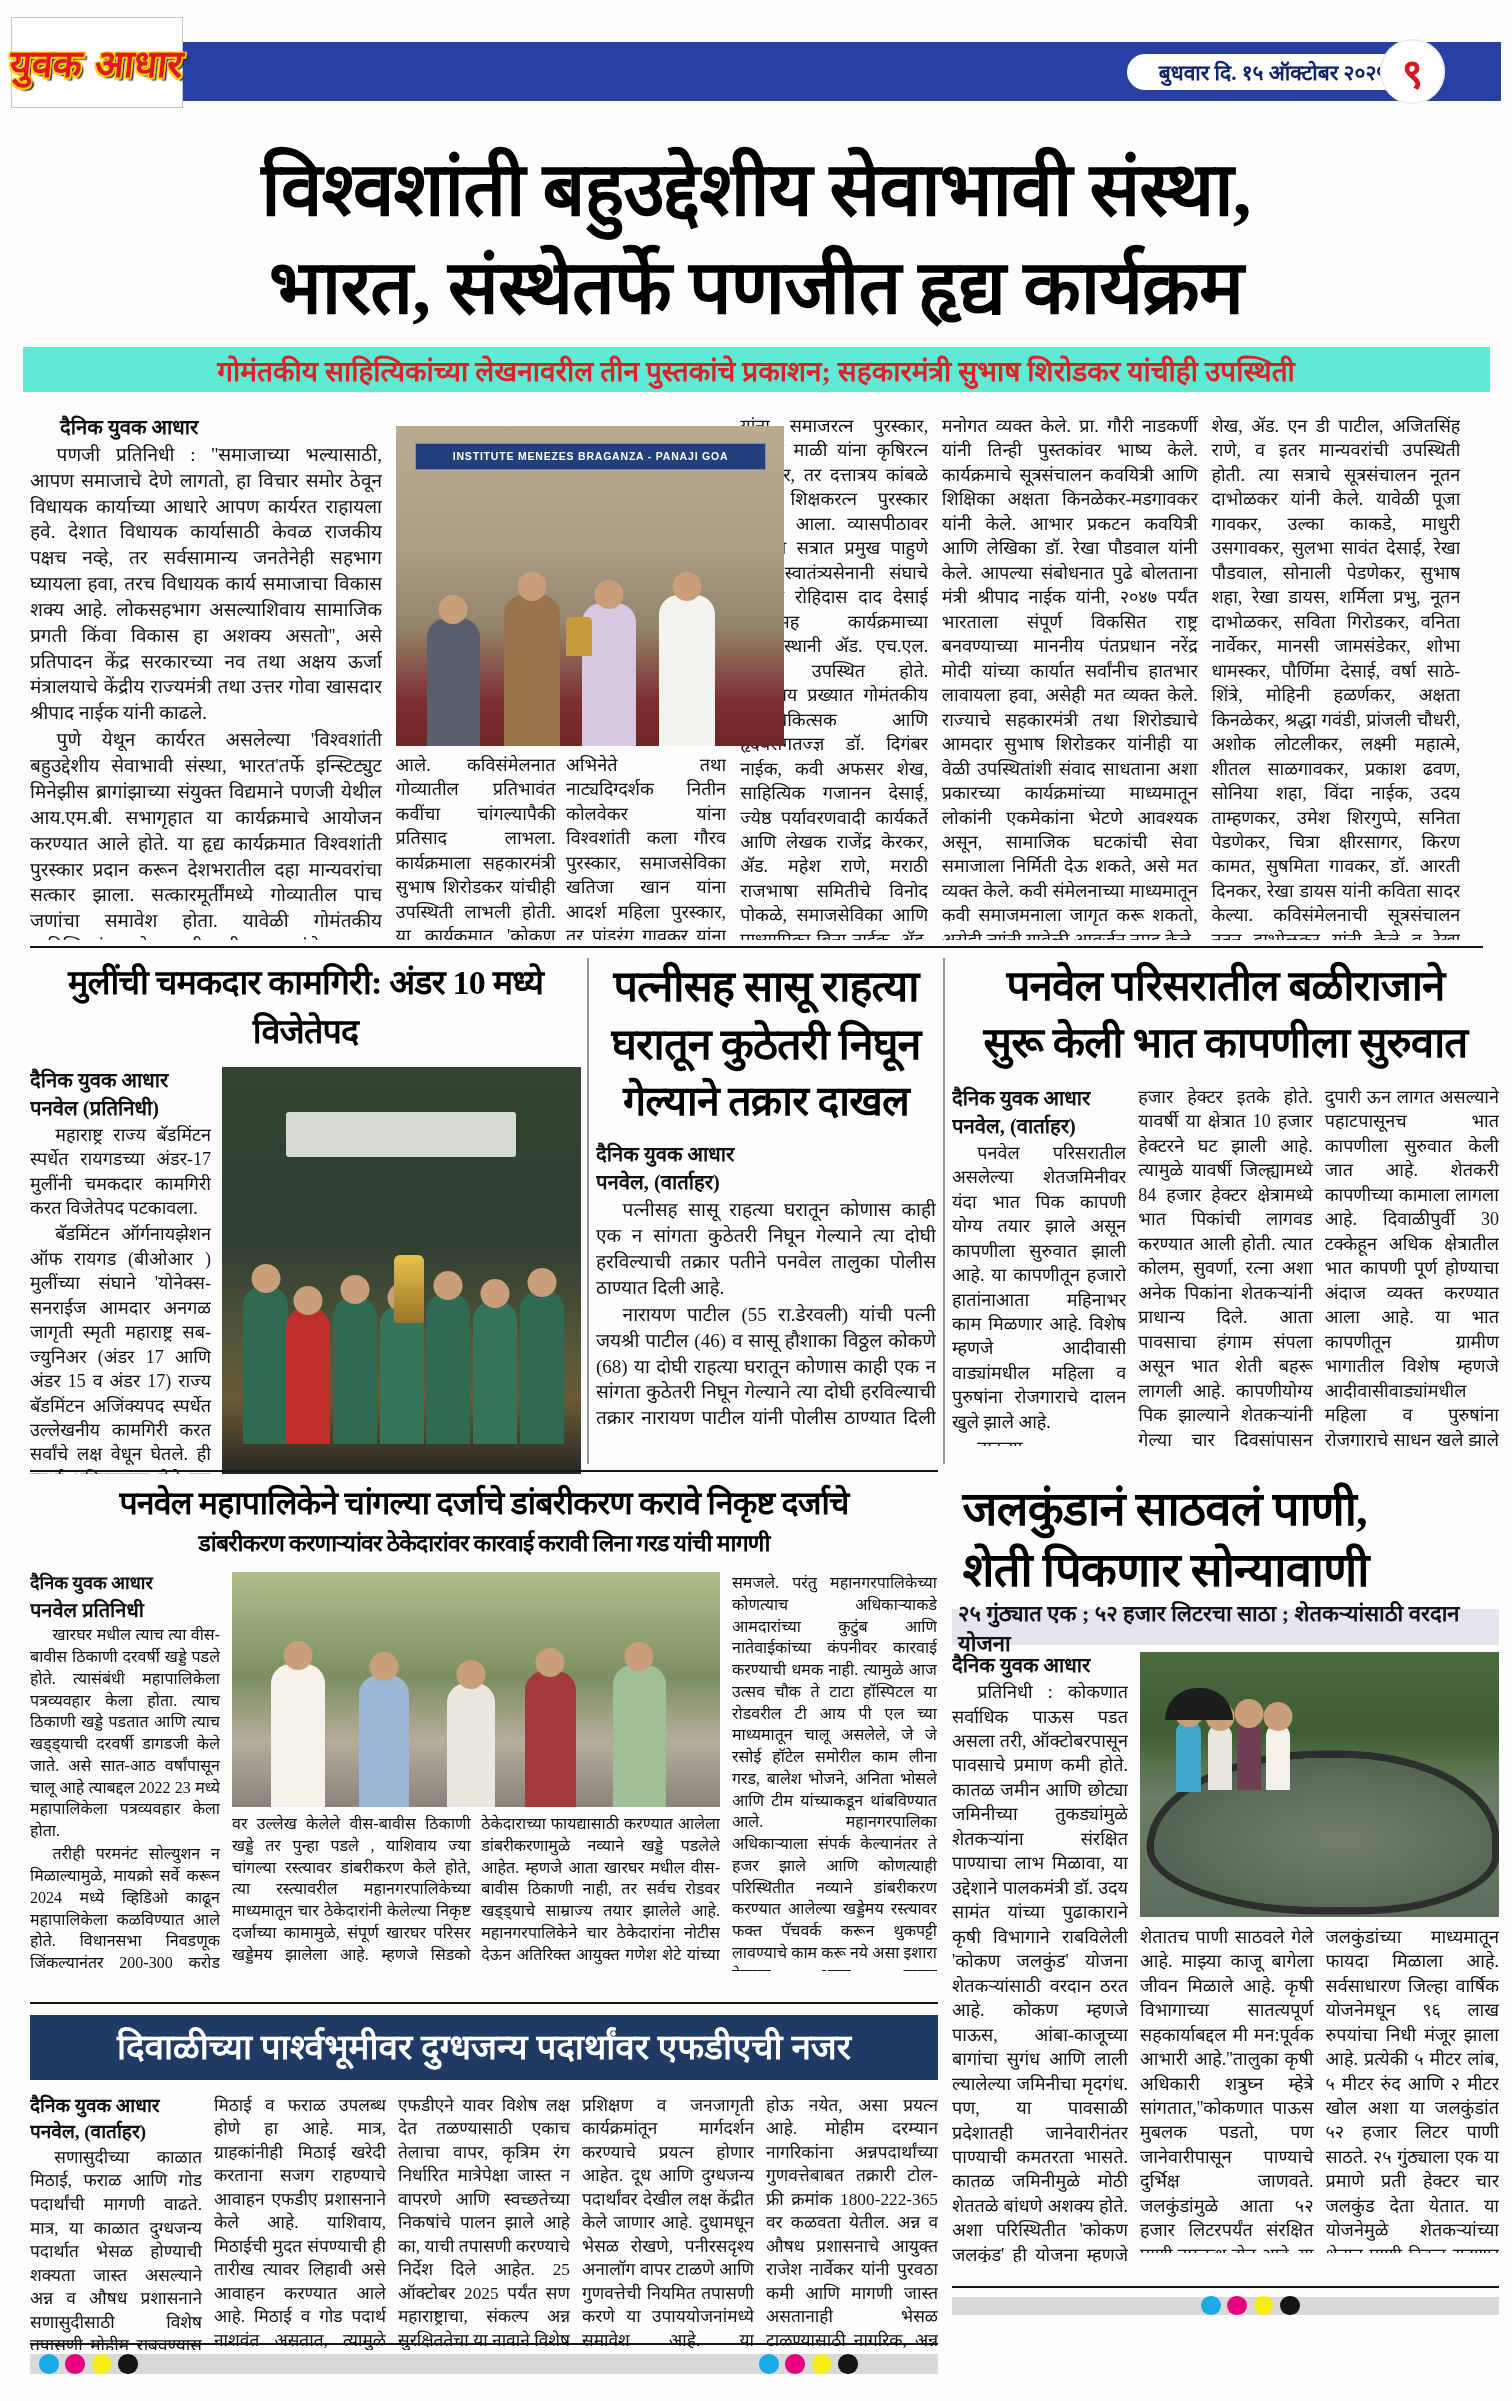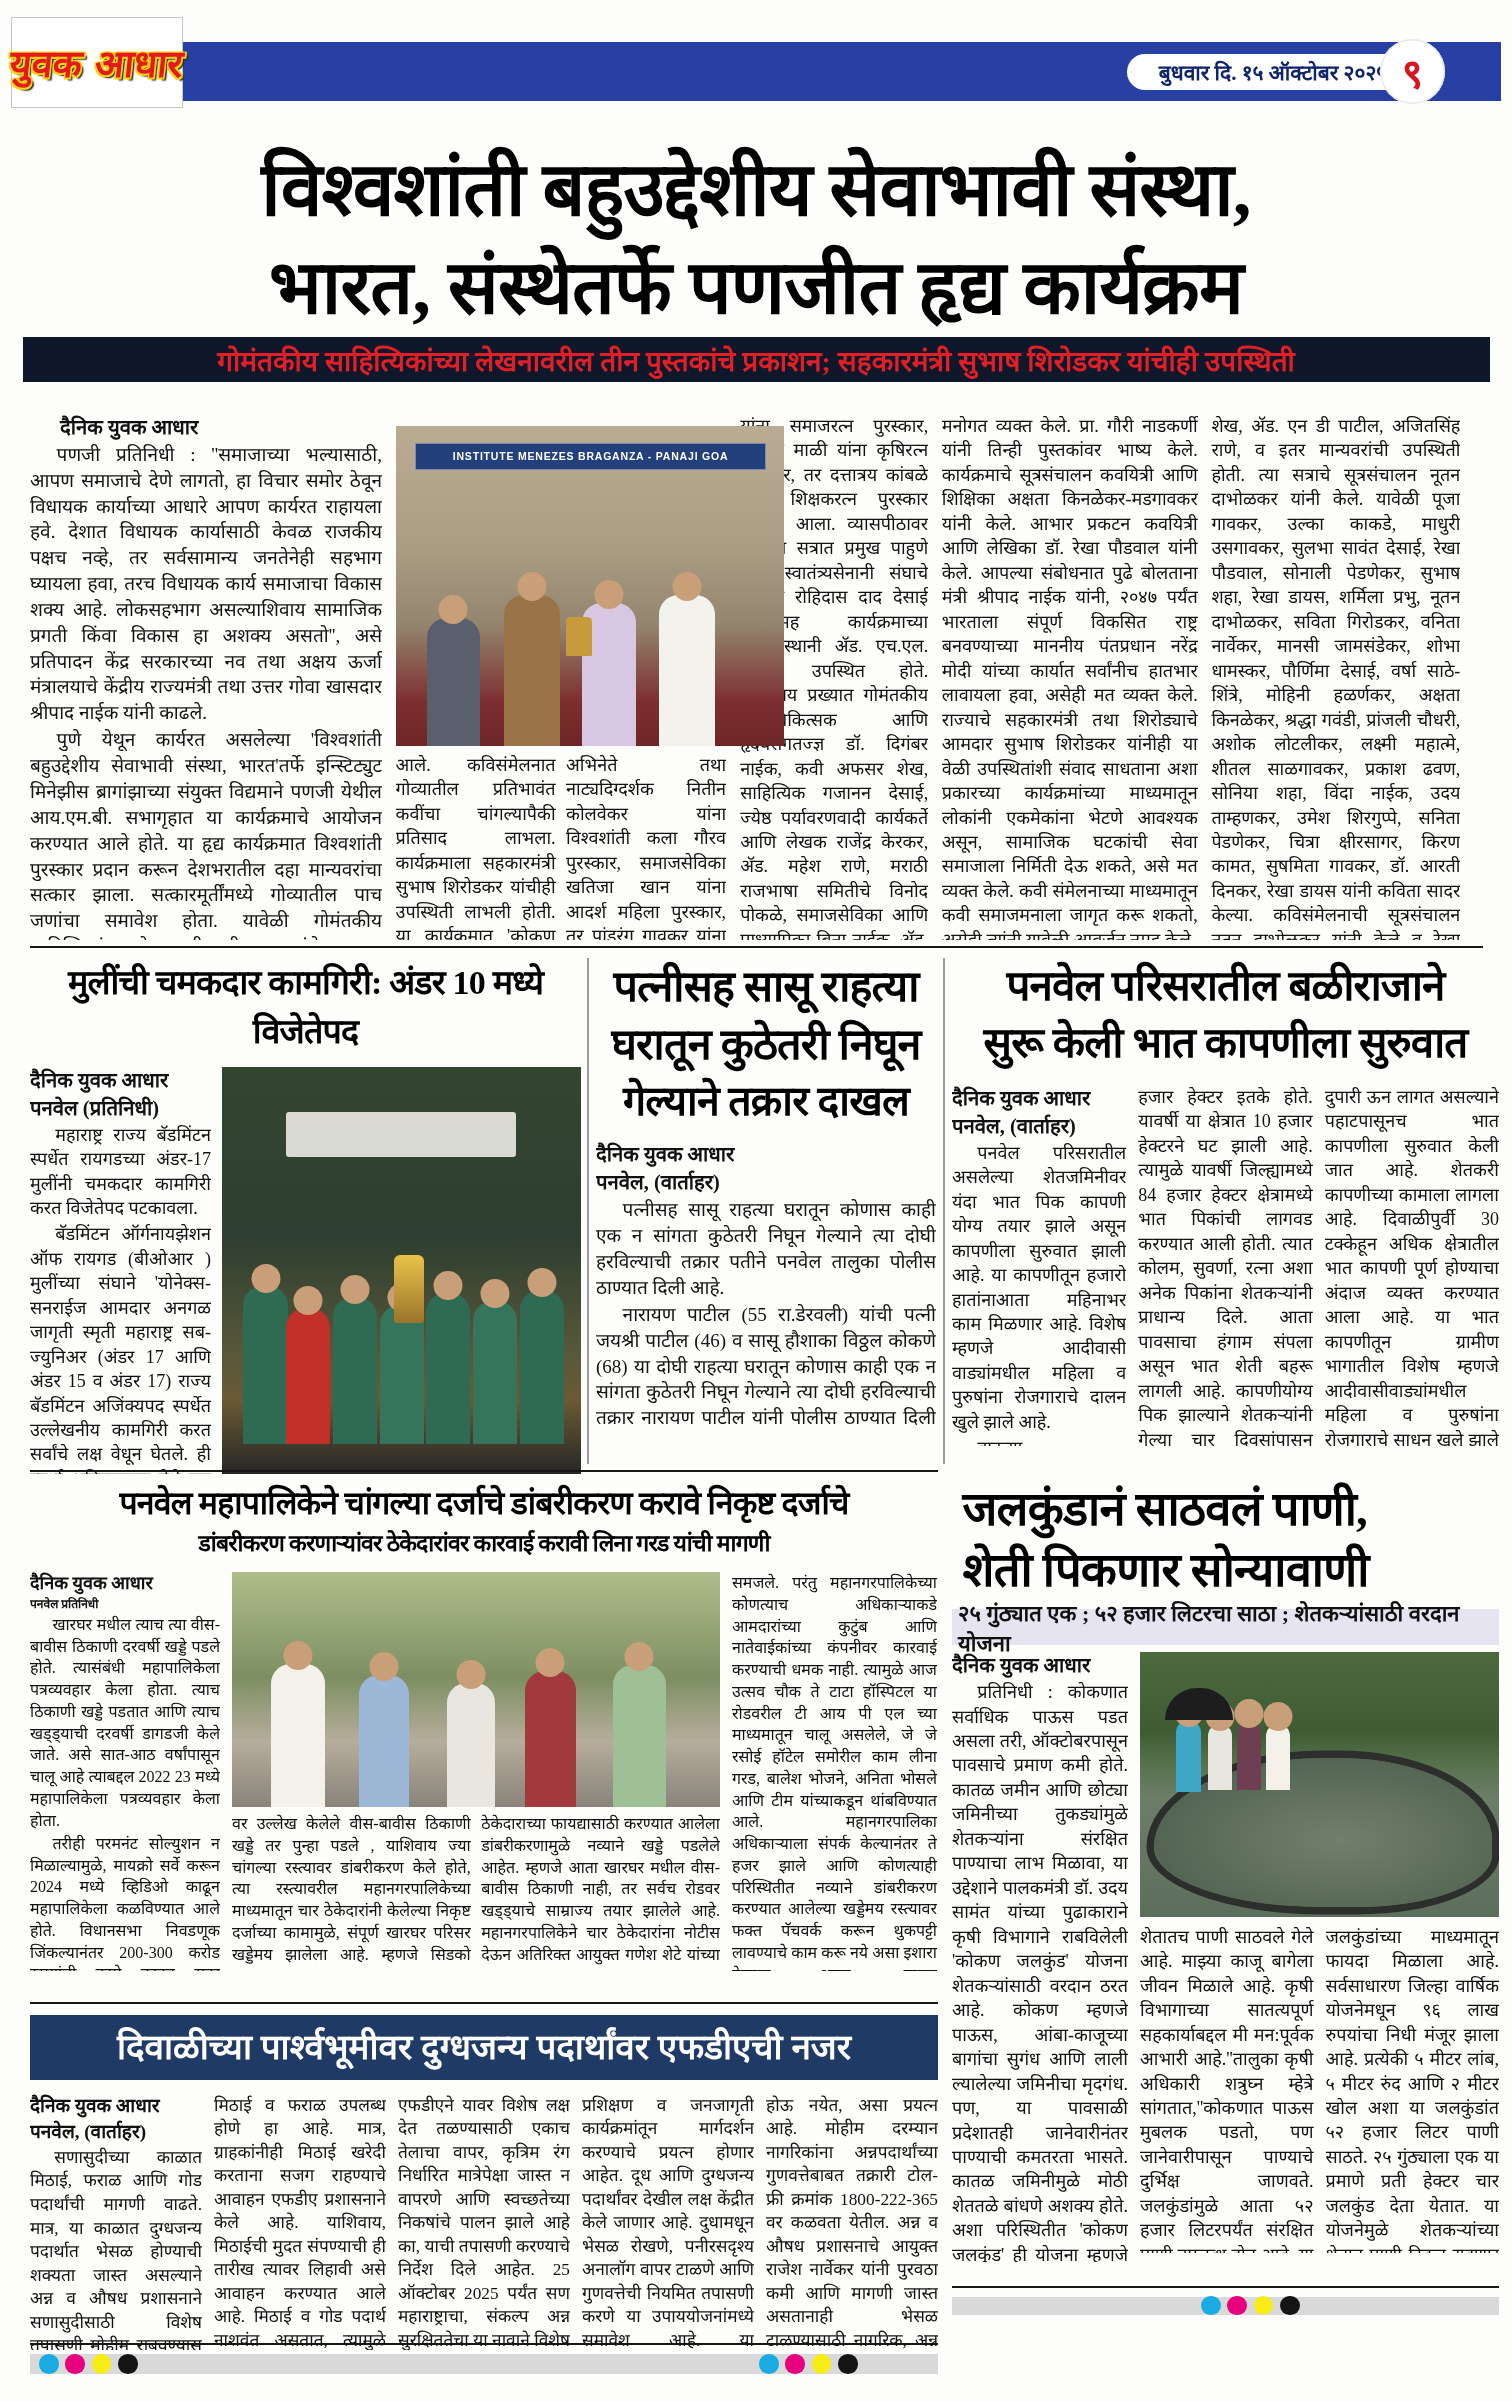--- a/index.html
+++ b/index.html
@@ -34,21 +34,21 @@
 </div>
 <div class="abs" style="left:1127px;top:54px;width:292px;height:36px;background:#fff;border-radius:18px;display:flex;align-items:center;justify-content:center;z-index:2;">
   <span style="font-weight:700;font-size:21px;color:#10246b;">बुधवार दि. १५ ऑक्टोबर २०२५</span>
 </div>
 <div class="abs" style="left:1380px;top:39px;width:65px;height:65px;background:#fff;border-radius:50%;display:flex;align-items:center;justify-content:center;z-index:3;box-shadow:0 0 0 1.5px #e8e8e8 inset;">
   <span style="font-weight:800;font-size:41px;color:#d6171e;">९</span>
 </div>
 
 <div class="abs headline center" style="left:0;top:149px;width:1512px;font-size:75px;">विश्वशांती बहुउद्देशीय सेवाभावी संस्था,</div>
 <div class="abs headline center" style="left:0;top:247px;width:1512px;font-size:75px;">भारत, संस्थेतर्फे पणजीत हृद्य कार्यक्रम</div>
-<div class="abs" style="left:22.6px;top:337px;width:1467px;height:45px;background:#0f172a;display:flex;align-items:center;justify-content:center;">
+<div class="abs" style="left:22.6px;top:347px;width:1467px;height:45px;background:#5eead4;display:flex;align-items:center;justify-content:center;">
   <span style="color:#e01f26;font-weight:800;font-size:28px;">गोमंतकीय साहित्यिकांच्या लेखनावरील तीन पुस्तकांचे प्रकाशन; सहकारमंत्री सुभाष शिरोडकर यांचीही उपस्थिती</span>
 </div>
 
 <div class="abs" style="left:30px;top:414px;width:1453px;height:526px;display:flex;gap:13.6px;">
   <div class="col body-text" style="width:352px;height:526px;font-size:19px;">
     <p class="byline" style="padding-left:30px;">दैनिक युवक आधार</p>
     <p>पणजी प्रतिनिधी : ''समाजाच्या भल्यासाठी, आपण समाजाचे देणे लागतो, हा विचार समोर ठेवून विधायक कार्याच्या आधारे आपण कार्यरत राहायला हवे. देशात विधायक कार्यासाठी केवळ राजकीय पक्षच नव्हे, तर सर्वसामान्य जनतेनेही सहभाग घ्यायला हवा, तरच विधायक कार्य समाजाचा विकास शक्य आहे. लोकसहभाग असल्याशिवाय सामाजिक प्रगती किंवा विकास हा अशक्य असतो'', असे प्रतिपादन केंद्र सरकारच्या नव तथा अक्षय ऊर्जा मंत्रालयाचे केंद्रीय राज्यमंत्री तथा उत्तर गोवा खासदार श्रीपाद नाईक यांनी काढले.</p>
     <p>पुणे येथून कार्यरत असलेल्या 'विश्वशांती बहुउद्देशीय सेवाभावी संस्था, भारत'तर्फे इन्स्टिट्युट मिनेझीस ब्रागांझाच्या संयुक्त विद्यमाने पणजी येथील आय.एम.बी. सभागृहात या कार्यक्रमाचे आयोजन करण्यात आले होते. या हृद्य कार्यक्रमात विश्वशांती पुरस्कार प्रदान करून देशभरातील दहा मान्यवरांचा सत्कार झाला. सत्कारमूर्तींमध्ये गोव्यातील पाच जणांचा समावेश होता. यावेळी गोमंतकीय साहित्यिकांच्या लेखनावरील तीन पुस्तकांचे प्रकाशन करण्यात</p>
   </div>
   <div style="width:331px;display:flex;flex-direction:column;gap:7.5px;">
@@ -128,21 +128,21 @@
 </div>
 
 <div class="abs hrule" style="left:30px;top:1470px;width:908px;height:2.3px;"></div>
 
 <div class="abs" style="left:30px;top:1479px;width:908px;height:520px;">
   <div class="headline center" style="font-size:32px;line-height:1.5;">पनवेल महापालिकेने चांगल्या दर्जाचे डांबरीकरण करावे निकृष्ट दर्जाचे</div>
   <div class="headline center" style="font-size:23px;line-height:1.5;">डांबरीकरण करणाऱ्यांवर ठेकेदारांवर कारवाई करावी लिना गरड यांची मागणी</div>
   <div style="display:flex;gap:12px;margin-top:10.5px;height:399px;">
     <div class="col body-text" style="width:190px;height:399px;font-size:16px;">
       <p class="byline" style="font-size:18px;">दैनिक युवक आधार</p>
-      <p class="byline" style="font-size:12px;">पनवेल प्रतिनिधी</p>
+      <p class="byline" style="font-size:20px;">पनवेल प्रतिनिधी</p>
       <p>खारघर मधील त्याच त्या वीस-बावीस ठिकाणी दरवर्षी खड्डे पडले होते. त्यासंबंधी महापालिकेला पत्रव्यवहार केला होता. त्याच ठिकाणी खड्डे पडतात आणि त्याच खड्ड्याची दरवर्षी डागडजी केले जाते. असे सात-आठ वर्षांपासून चालू आहे त्याबद्दल 2022 23 मध्ये महापालिकेला पत्रव्यवहार केला होता.</p>
       <p>तरीही परमनंट सोल्युशन न मिळाल्यामुळे, मायक्रो सर्वे करून 2024 मध्ये व्हिडिओ काढून महापालिकेला कळविण्यात आले होते. विधानसभा निवडणूक जिंकल्यानंतर 200-300 करोड रुपयांची कामे काढून सदर ठिकाणचे खड्डे बुजवण्याचे नाटक करण्यात आले. एवढेच नाही तर सिडको ने बनवलेल्या चांगल्या रस्त्यावर सुद्धा डांबरीकरणाचे काम महापालिकेकडून चार ठेकेदाराच्या माध्यमातून करण्यात आले. एक आठवड्यापूर्वी संपलेल्या पावसाळ्यात</p>
     </div>
     <div style="width:488px;display:flex;flex-direction:column;gap:6px;">
       <div class="photo ph-road" style="width:488px;height:235px;">
         <div class="person" style="left:8%;bottom:0;width:54px;height:143px;background:#f3f1ea;"></div>
         <div class="person" style="left:26%;bottom:0;width:50px;height:132px;background:#9db7d6;"></div>
         <div class="person" style="left:44%;bottom:0;width:48px;height:124px;background:#e8e6df;"></div>
         <div class="person" style="left:60%;bottom:0;width:51px;height:136px;background:#a23a3d;"></div>
         <div class="person" style="left:78%;bottom:0;width:53px;height:142px;background:#9fbf96;"></div>

